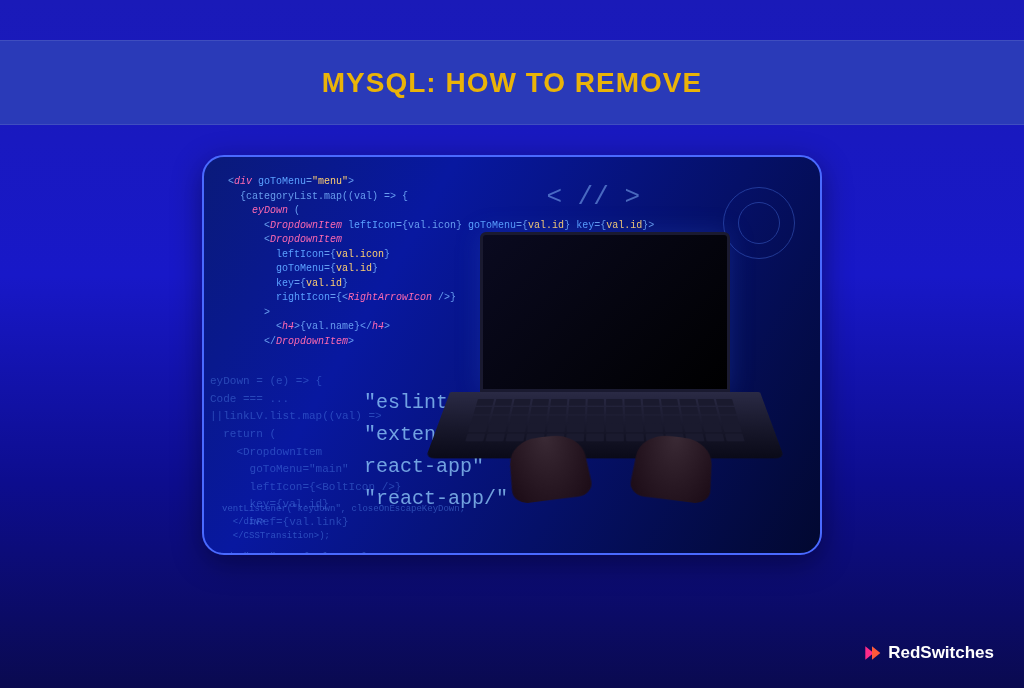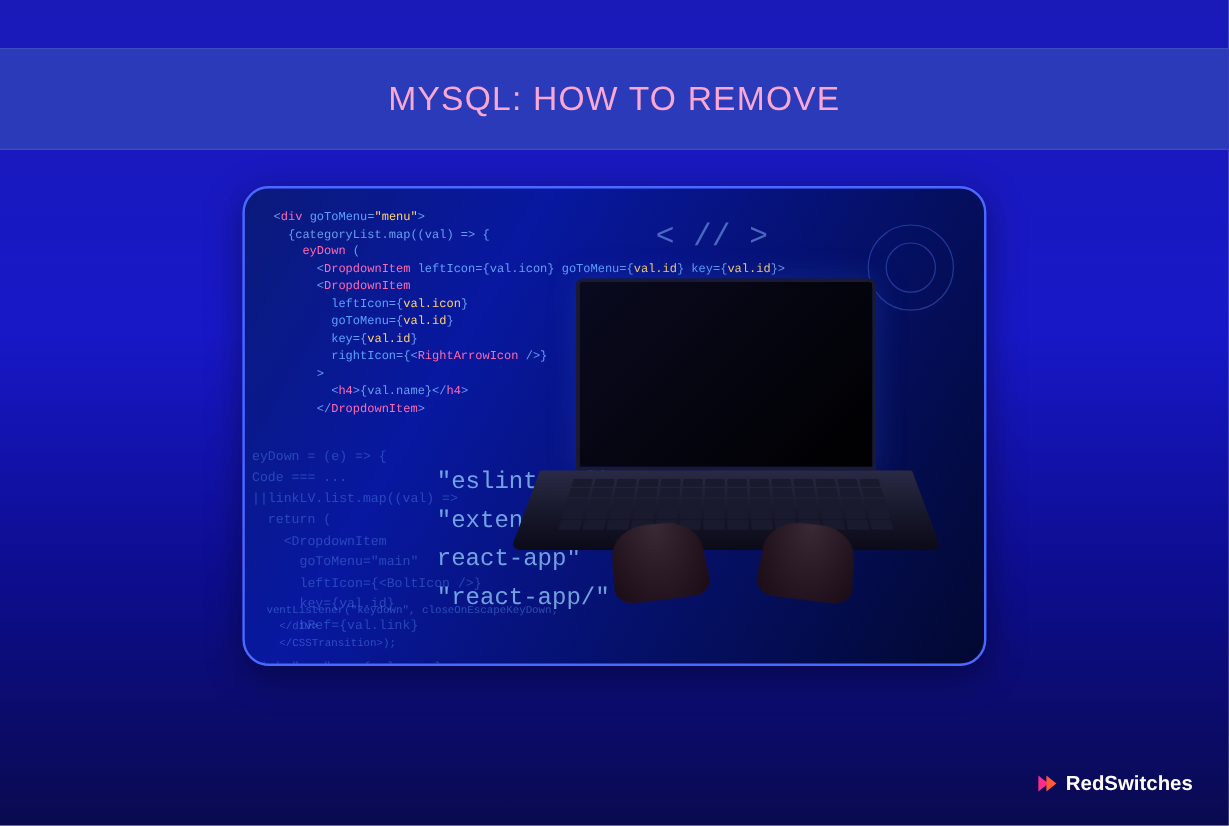--- a/index.html
+++ b/index.html
@@ -13,23 +13,23 @@
     }
     .title-bar {
       background: #2a3ab8;
       margin-top: 40px;
       padding: 22px 0;
       text-align: center;
       border-top: 1px solid rgba(255,255,255,0.1);
       border-bottom: 1px solid rgba(255,255,255,0.1);
     }
     .title-bar h1 {
-      color: #f9a8d4;
+      color: #eab308;
       font-size: 28px;
-      font-weight: 400;
+      font-weight: 700;
       letter-spacing: 1px;
       line-height: 1.4;
     }
     .hero-wrap {
       display: flex;
       justify-content: center;
       margin-top: 30px;
     }
     .hero-frame {
       width: 620px;
@@ -46,21 +46,21 @@
       left: 0;
       top: 18px;
       width: 55%;
       color: rgba(120,180,255,0.85);
       font-family: 'Courier New', monospace;
       font-size: 10px;
       line-height: 1.45;
       white-space: pre;
       padding-left: 24px;
     }
-    .code-overlay .kw { color: #ff6ab0; }
+    .code-overlay .kw { color: #ff6ab0; font-style: italic; }
     .code-overlay .attr { color: #5aa0ff; }
     .code-overlay .val { color: #ffd070; }
     .faded-left {
       position: absolute;
       left: 6px;
       top: 216px;
       color: rgba(100,160,255,0.35);
       font-family: 'Courier New', monospace;
       font-size: 11px;
       line-height: 1.6;

